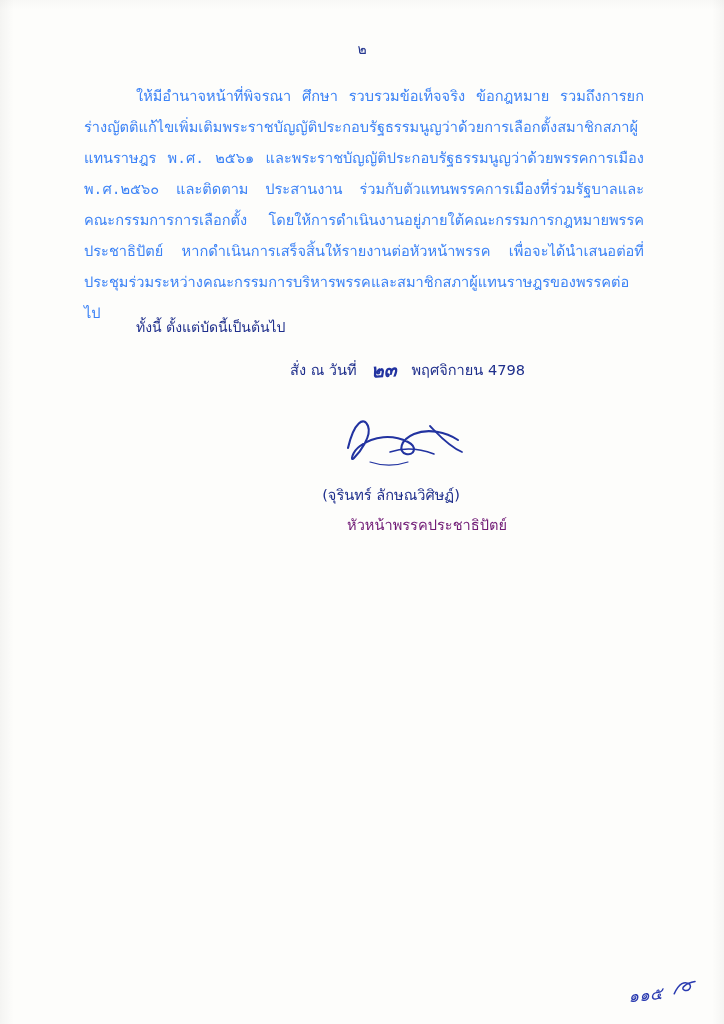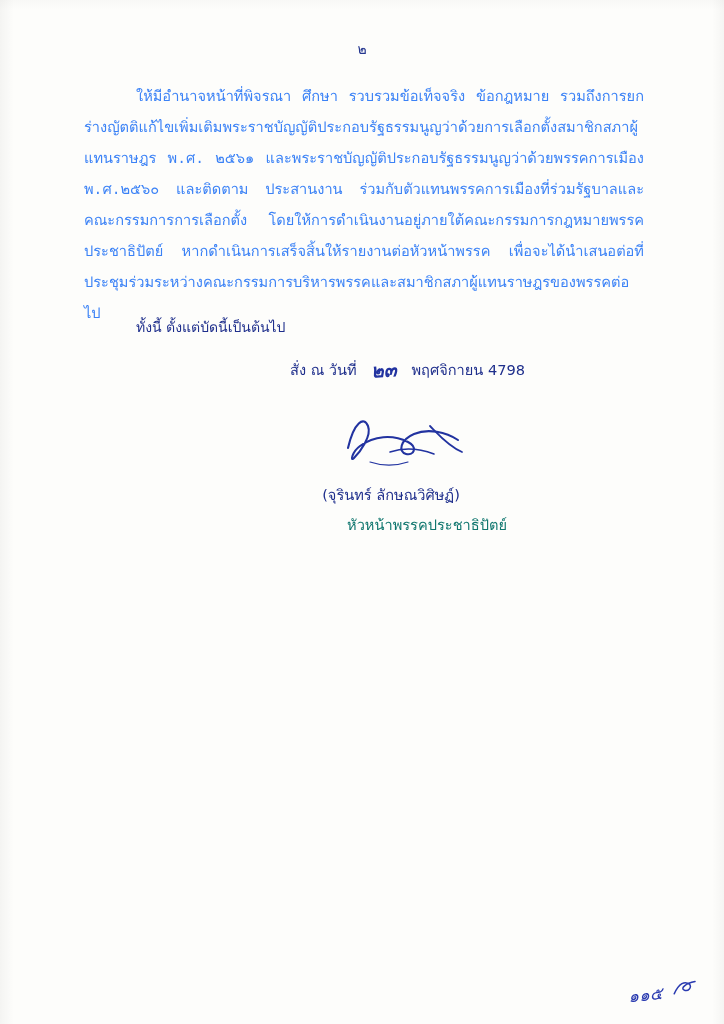--- a/index.html
+++ b/index.html
@@ -121,21 +121,21 @@
     box-sizing: border-box;
     font-family: "DejaVu Sans", sans-serif;
   }
 
   .sign-title {
     position: absolute;
     left: 0;
     top: 513px;
     width: 724px;
     text-align: center;
-    color: #0f766e;
+    color: #701a75;
     font-size: 14.6px;
     padding-left: 130px;
     box-sizing: border-box;
     font-family: "DejaVu Sans", sans-serif;
   }
 
   .corner-mark {
     position: absolute;
     right: 26px;
     bottom: 18px;

